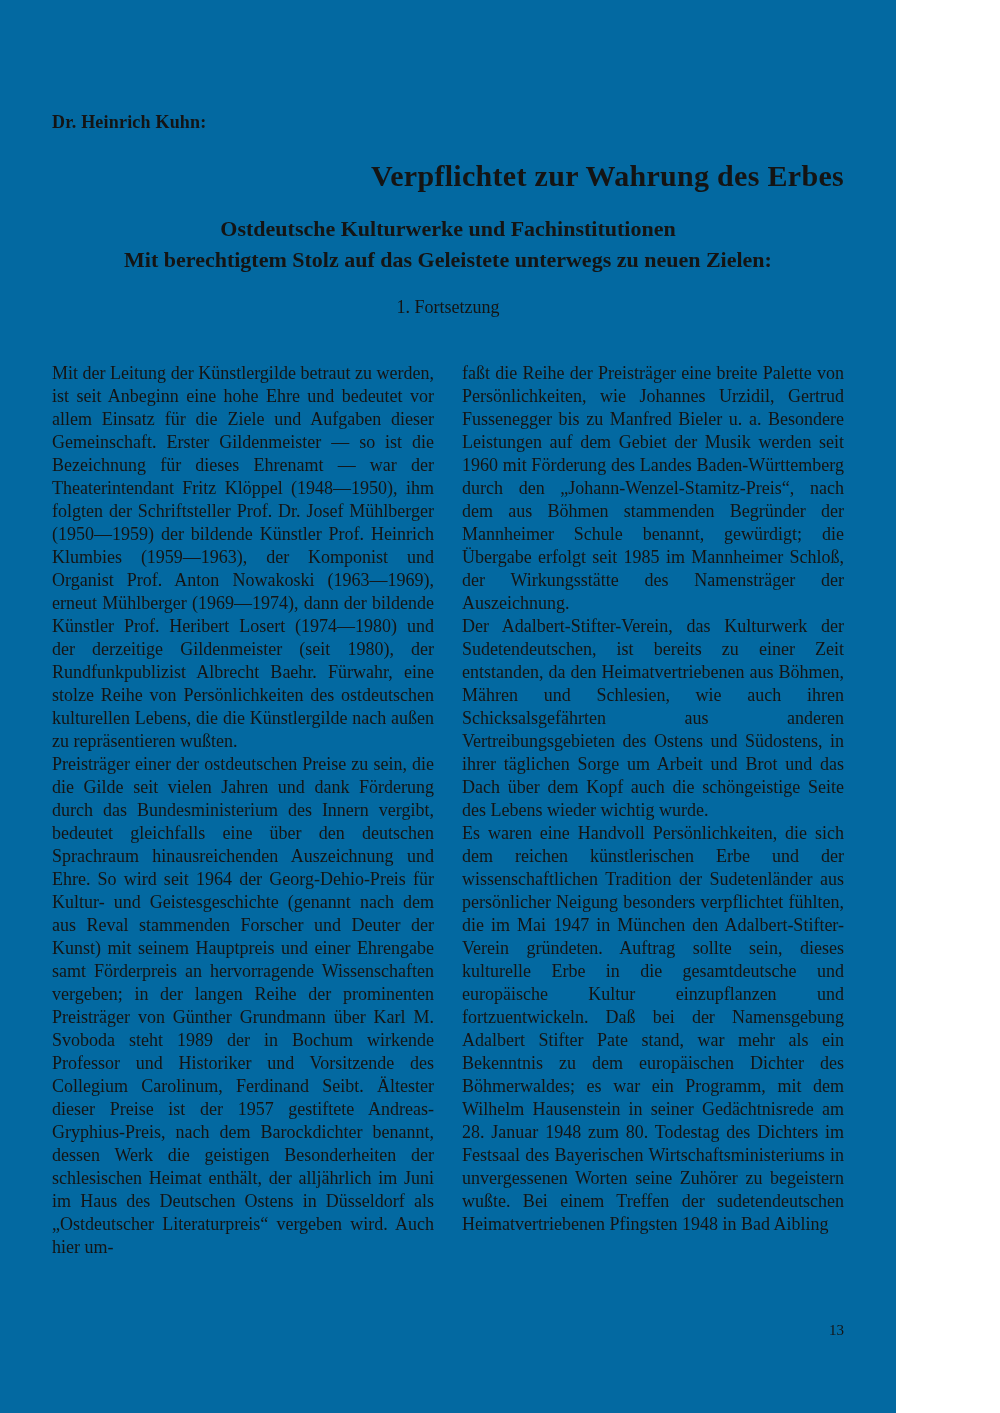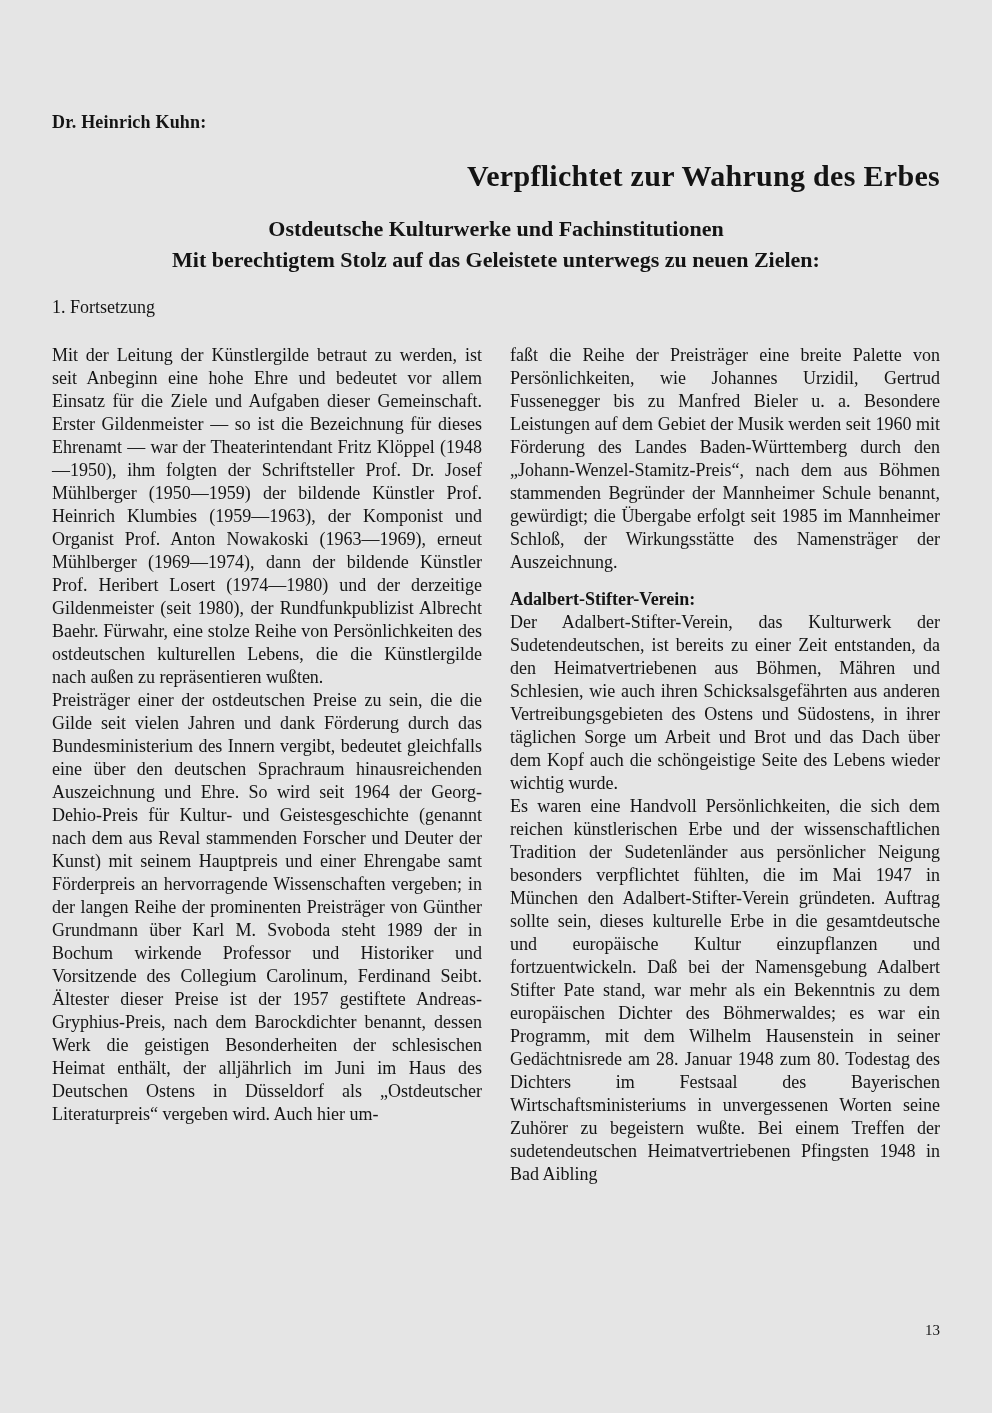--- a/index.html
+++ b/index.html
@@ -4,23 +4,23 @@
 <style>
   * { margin: 0; padding: 0; box-sizing: border-box; }
   html, body { background: #ffffff; }
   body {
     width: 1000px;
     font-family: "Liberation Serif", "DejaVu Serif", serif;
     color: #141414;
   }
   .page {
     position: relative;
-    width: 992px;
+    width: 896px;
     height: 1413px;
-    background: #e5e5e5;
+    background: #0369a1;
     padding: 112px 52px 0 52px;
     overflow: hidden;
   }
   .author-line {
     font-weight: bold;
     font-size: 18px;
     letter-spacing: 0.2px;
     margin-bottom: 26px;
   }
   .main-title {
@@ -32,22 +32,23 @@
   }
   .subtitle {
     text-align: center;
     font-weight: bold;
     font-size: 22px;
     line-height: 31px;
     margin-bottom: 22px;
   }
   .subtitle span { display: block; }
   .continuation {
+    text-align: center;
     font-size: 18px;
-    margin-bottom: 26px;
+    margin-bottom: 44px;
   }
   .columns {
     display: flex;
     gap: 28px;
     justify-content: flex-end;
   }
   .column {
     flex: 1 1 0;
     font-size: 18px;
     line-height: 23px;
@@ -85,21 +86,20 @@
 
   <div class="continuation">1. Fortsetzung</div>
 
   <div class="columns">
     <div class="column">
         <p class="col-par">Mit der Leitung der Künstlergilde betraut zu werden, ist seit Anbeginn eine hohe Ehre und bedeutet vor allem Einsatz für die Ziele und Aufgaben dieser Gemeinschaft. Erster Gildenmeister — so ist die Bezeichnung für dieses Ehrenamt — war der Theaterintendant Fritz Klöppel (1948—1950), ihm folgten der Schriftsteller Prof. Dr. Josef Mühlberger (1950—1959) der bildende Künstler Prof. Heinrich Klumbies (1959—1963), der Komponist und Organist Prof. Anton Nowakoski (1963—1969), erneut Mühlberger (1969—1974), dann der bildende Künstler Prof. Heribert Losert (1974—1980) und der derzeitige Gildenmeister (seit 1980), der Rundfunkpublizist Albrecht Baehr. Fürwahr, eine stolze Reihe von Persönlichkeiten des ostdeutschen kulturellen Lebens, die die Künstlergilde nach außen zu repräsentieren wußten.</p>
         <p class="col-par">Preisträger einer der ostdeutschen Preise zu sein, die die Gilde seit vielen Jahren und dank Förderung durch das Bundesministerium des Innern vergibt, bedeutet gleichfalls eine über den deutschen Sprachraum hinausreichenden Auszeichnung und Ehre. So wird seit 1964 der Georg-Dehio-Preis für Kultur- und Geistesgeschichte (genannt nach dem aus Reval stammenden Forscher und Deuter der Kunst) mit seinem Hauptpreis und einer Ehrengabe samt Förderpreis an hervorragende Wissenschaften vergeben; in der langen Reihe der prominenten Preisträger von Günther Grundmann über Karl M. Svoboda steht 1989 der in Bochum wirkende Professor und Historiker und Vorsitzende des Collegium Carolinum, Ferdinand Seibt. Ältester dieser Preise ist der 1957 gestiftete Andreas-Gryphius-Preis, nach dem Barockdichter benannt, dessen Werk die geistigen Besonderheiten der schlesischen Heimat enthält, der alljährlich im Juni im Haus des Deutschen Ostens in Düsseldorf als „Ostdeutscher Literaturpreis“ vergeben wird. Auch hier um-</p>
       </div>
     <div class="column">
         <p class="col-par">faßt die Reihe der Preisträger eine breite Palette von Persönlichkeiten, wie Johannes Urzidil, Gertrud Fussenegger bis zu Manfred Bieler u. a. Besondere Leistungen auf dem Gebiet der Musik werden seit 1960 mit Förderung des Landes Baden-Württemberg durch den „Johann-Wenzel-Stamitz-Preis“, nach dem aus Böhmen stammenden Begründer der Mannheimer Schule benannt, gewürdigt; die Übergabe erfolgt seit 1985 im Mannheimer Schloß, der Wirkungsstätte des Namensträger der Auszeichnung.</p>
-        <h3 class="col-heading">Adalbert-Stifter-Verein:</h3>
         <p class="col-par">Der Adalbert-Stifter-Verein, das Kulturwerk der Sudetendeutschen, ist bereits zu einer Zeit entstanden, da den Heimatvertriebenen aus Böhmen, Mähren und Schlesien, wie auch ihren Schicksalsgefährten aus anderen Vertreibungsgebieten des Ostens und Südostens, in ihrer täglichen Sorge um Arbeit und Brot und das Dach über dem Kopf auch die schöngeistige Seite des Lebens wieder wichtig wurde.</p>
         <p class="col-par">Es waren eine Handvoll Persönlichkeiten, die sich dem reichen künstlerischen Erbe und der wissenschaftlichen Tradition der Sudetenländer aus persönlicher Neigung besonders verpflichtet fühlten, die im Mai 1947 in München den Adalbert-Stifter-Verein gründeten. Auftrag sollte sein, dieses kulturelle Erbe in die gesamtdeutsche und europäische Kultur einzupflanzen und fortzuentwickeln. Daß bei der Namensgebung Adalbert Stifter Pate stand, war mehr als ein Bekenntnis zu dem europäischen Dichter des Böhmerwaldes; es war ein Programm, mit dem Wilhelm Hausenstein in seiner Gedächtnisrede am 28. Januar 1948 zum 80. Todestag des Dichters im Festsaal des Bayerischen Wirtschaftsministeriums in unvergessenen Worten seine Zuhörer zu begeistern wußte. Bei einem Treffen der sudetendeutschen Heimatvertriebenen Pfingsten 1948 in Bad Aibling</p>
       </div>
   </div>
 
   <div class="page-number">13</div>
 
 </div>
 
 </body></html>

